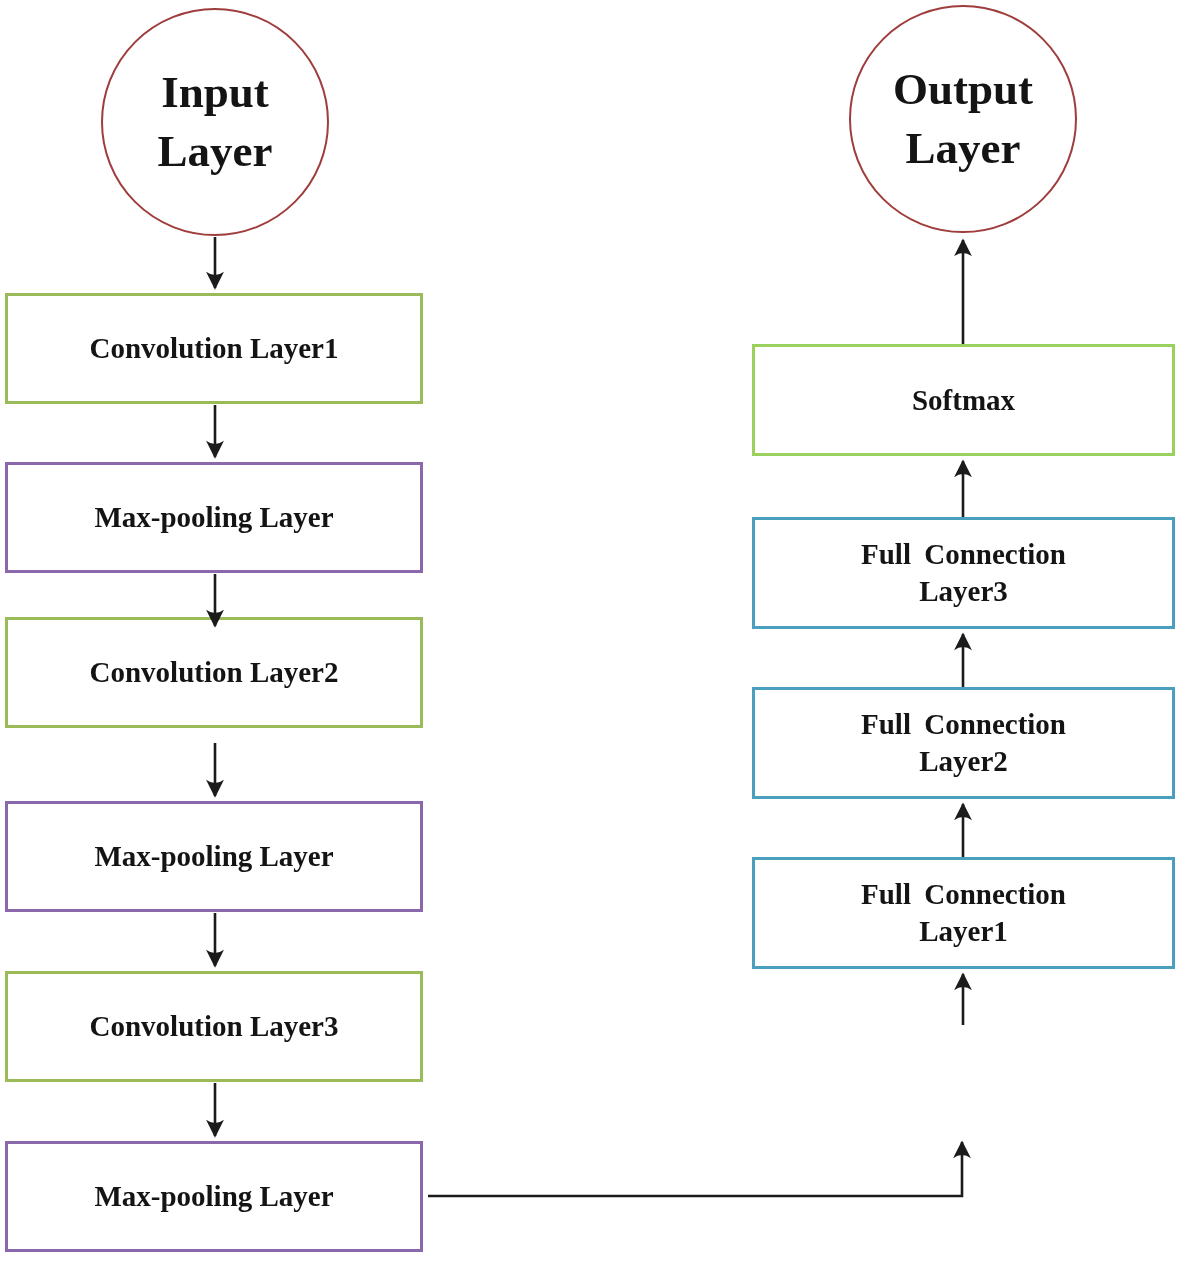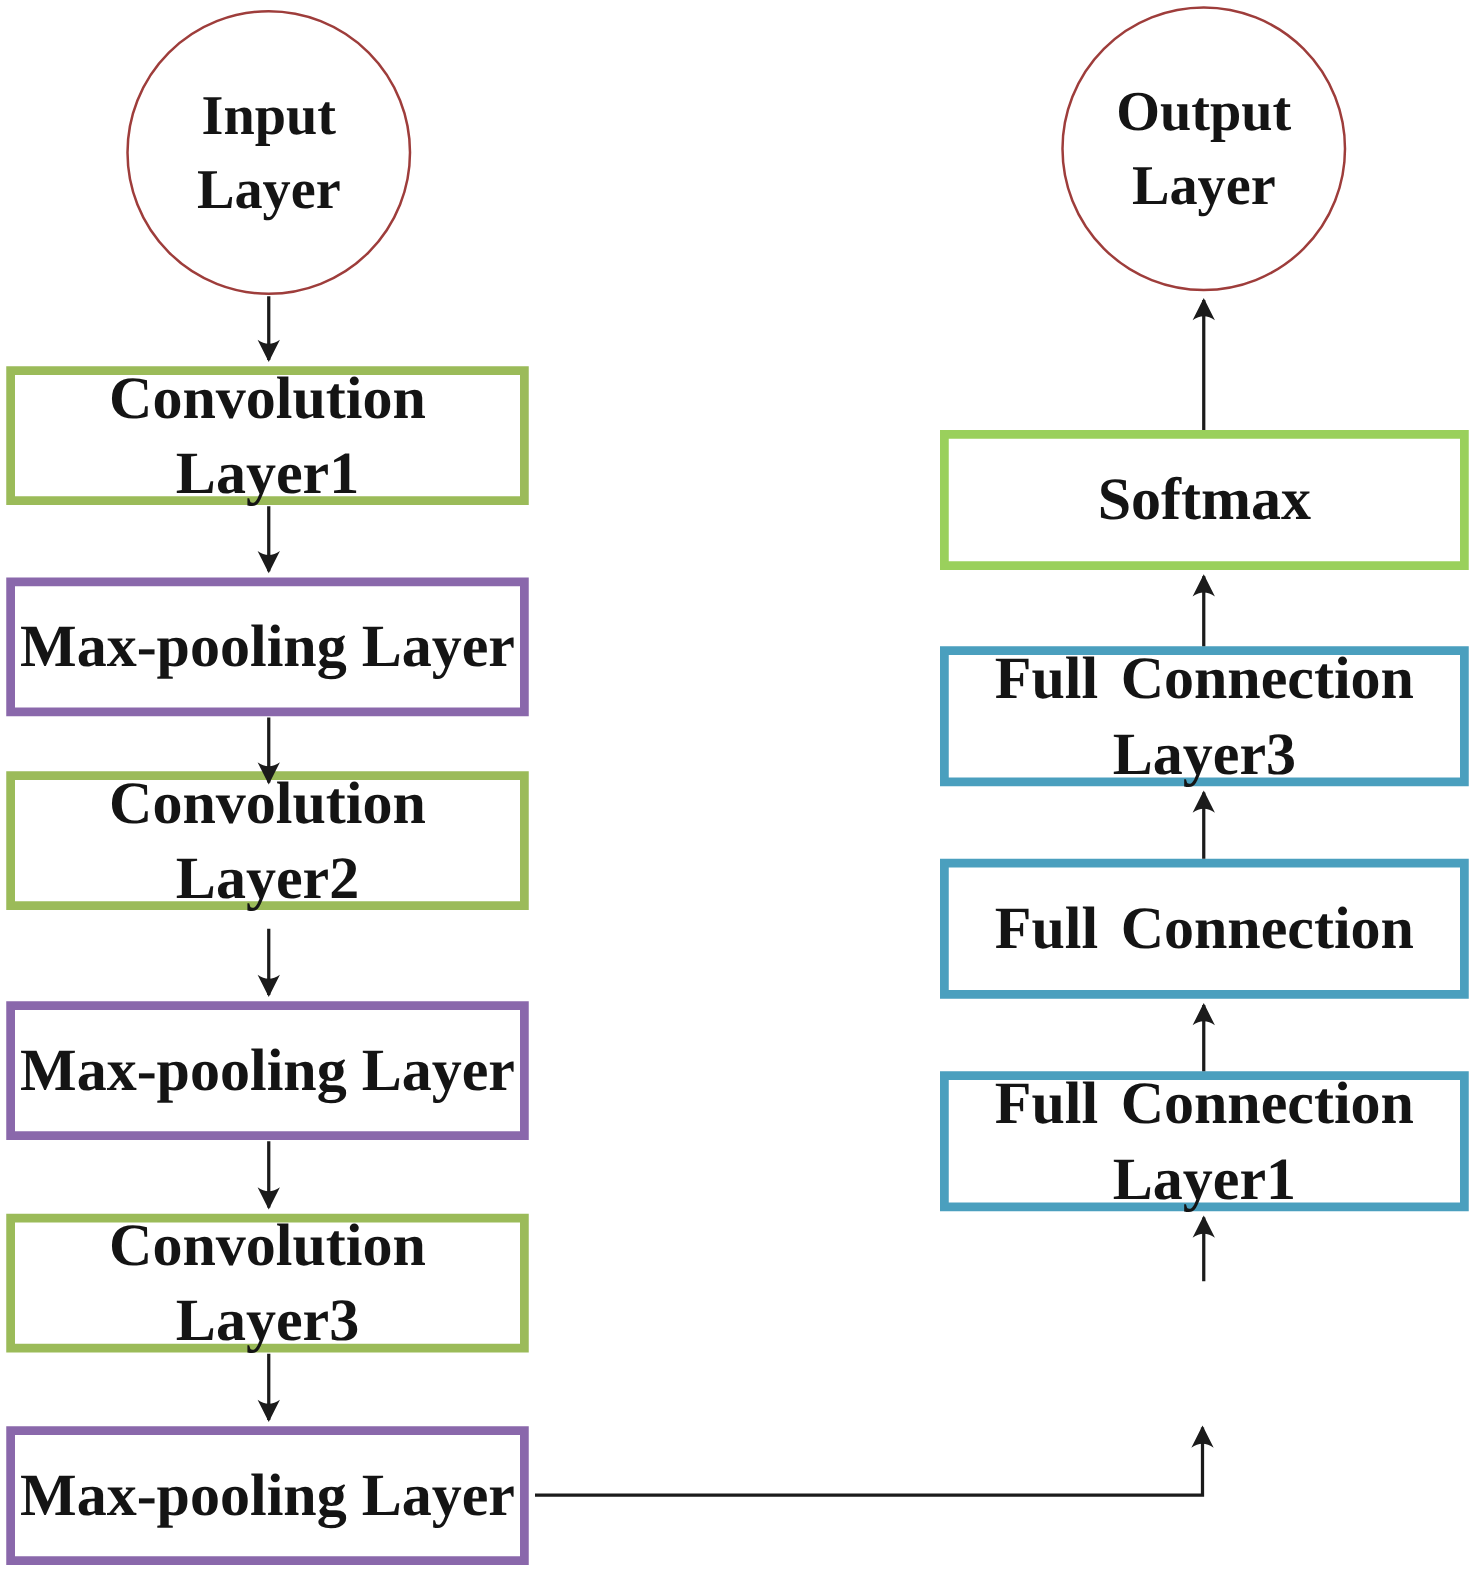--- a/index.html
+++ b/index.html
@@ -12,29 +12,29 @@
     width: 1181px;
     height: 1261px;
     background: #ffffff;
     font-family: "Liberation Serif", "DejaVu Serif", serif;
     color: #141414;
     overflow: hidden;
   }
   .node {
     position: absolute;
     background: #ffffff;
-    border: 7px solid #c4b5fd;
+    border: 3px solid #c4b5fd;
     box-sizing: border-box;
     display: flex;
     flex-direction: column;
     align-items: center;
     justify-content: center;
     text-align: center;
     font-weight: bold;
-    font-size: 48px;
+    font-size: 29px;
     line-height: 1.25;
     z-index: 2;
   }
   .circle {
     border-radius: 50%;
     border-width: 2.5px;
     font-size: 45px;
     line-height: 1.32;
   }
   .lbox {
@@ -124,19 +124,20 @@
 
   <div class="node rbox" style="top: 344px; border-color: rgb(154, 208, 92);">
     <span>Softmax</span>
   </div>
   <div class="node rbox fc" style="top: 517px; border-color: rgb(74, 159, 190);">
     <span>Full Connection</span>
     <span>Layer3</span>
   </div>
   <div class="node rbox fc" style="top: 687px; border-color: rgb(74, 159, 190);">
     <span>Full Connection</span>
+    <span>Layer2</span>
   </div>
   <div class="node rbox fc" style="top: 857px; border-color: rgb(74, 159, 190);">
     <span>Full Connection</span>
     <span>Layer1</span>
   </div>
 
 </div>
 
 </body></html>

